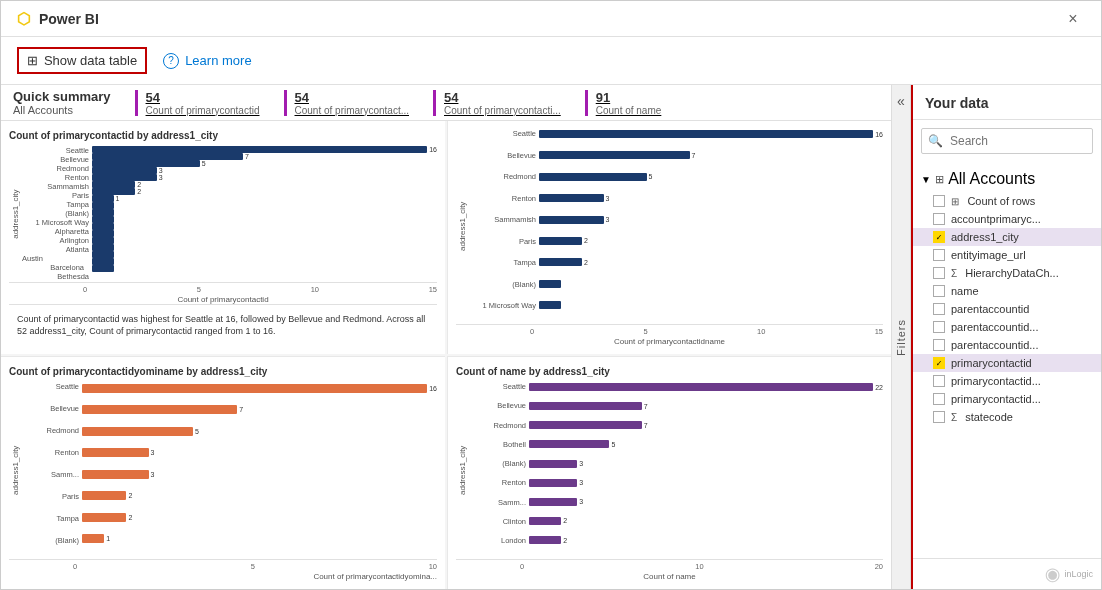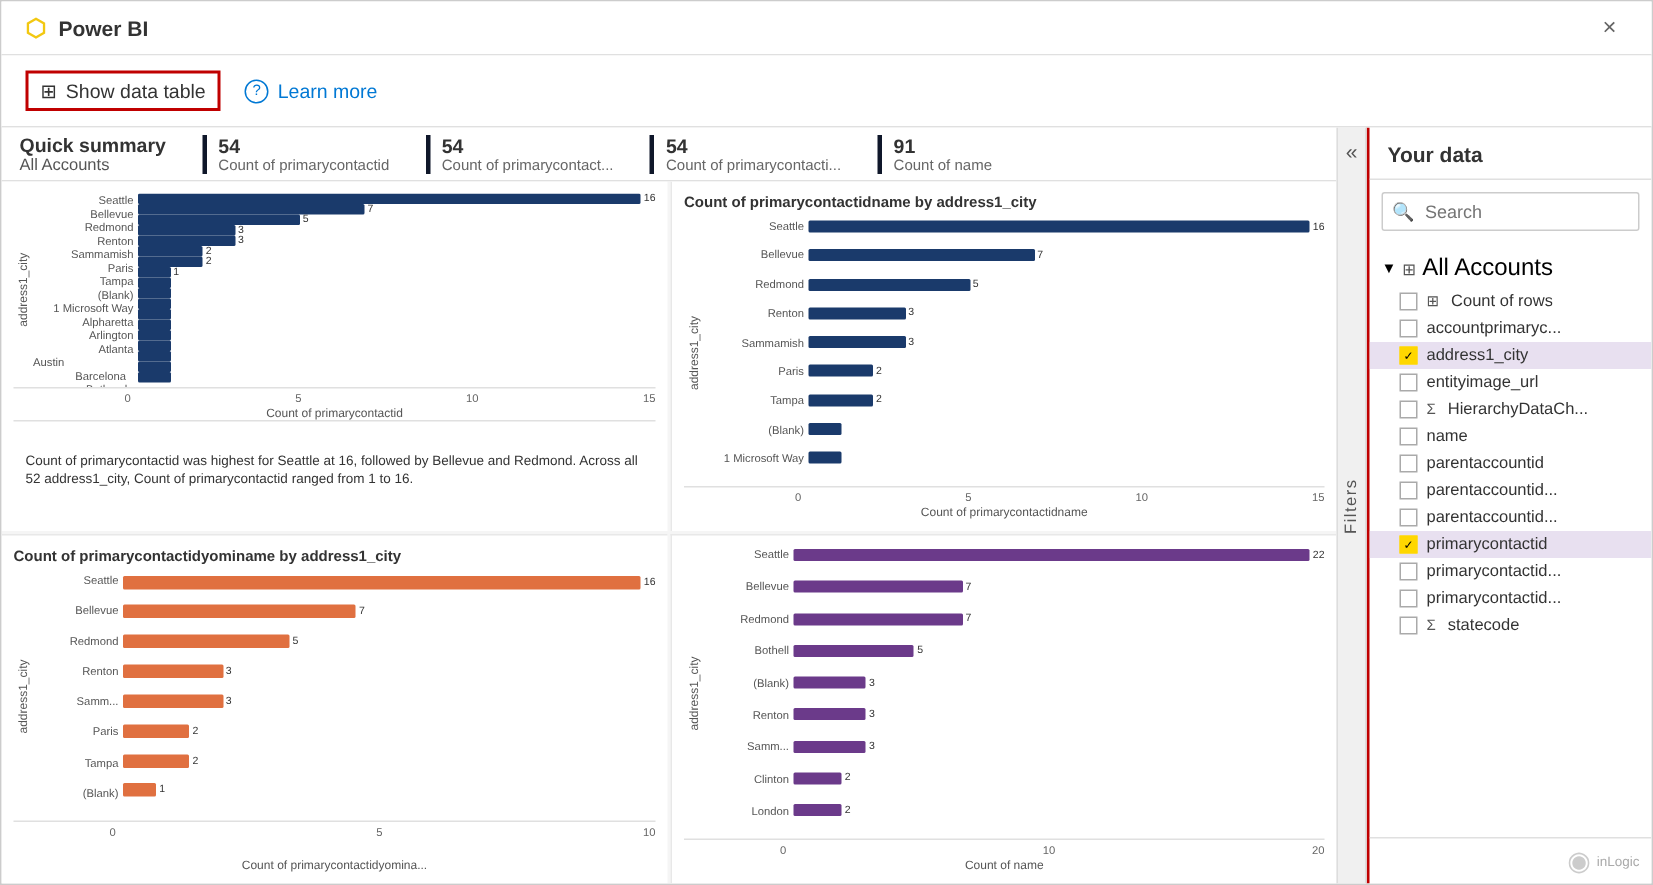--- a/index.html
+++ b/index.html
@@ -13,30 +13,30 @@
     
     .toolbar { height: 48px; background: white; display: flex; align-items: center; padding: 0 16px; gap: 16px; border-bottom: 1px solid #e0e0e0; }
     .show-data-btn { display: flex; align-items: center; gap: 6px; padding: 4px 8px; border: 2px solid #c00000; font-size: 13px; cursor: pointer; background: white; color: #333; }
     .learn-more-btn { display: flex; align-items: center; gap: 6px; font-size: 13px; color: #0078d4; cursor: pointer; background: none; border: none; }
     
     .content-area { display: flex; flex: 1; overflow: hidden; }
     
     .main-panel { flex: 1; display: flex; flex-direction: column; overflow: hidden; }
     
     .summary-bar { height: 36px; background: white; display: flex; align-items: center; border-bottom: 1px solid #e0e0e0; padding: 0 12px; gap: 24px; }
-    .summary-stat { display: flex; flex-direction: column; border-left: 3px solid #0f172a; padding-left: 8px; }
+    .summary-stat { display: flex; flex-direction: column; border-left: 3px solid #a21caf; padding-left: 8px; text-decoration: underline; }
     .summary-stat-number { font-size: 13px; font-weight: 600; color: #333; }
     .summary-stat-label { font-size: 10px; color: #666; }
     
     .charts-area { flex: 1; display: grid; grid-template-columns: 1fr 1fr; grid-template-rows: 1fr 1fr; overflow: hidden; background: #f5f5f5; gap: 2px; }
     
     .chart-panel { background: white; padding: 8px; display: flex; flex-direction: column; overflow: hidden; }
     .chart-title { font-size: 10px; font-weight: 600; color: #333; margin-bottom: 4px; line-height: 1.3; }
     .chart-content { flex: 1; display: flex; overflow: hidden; }
-    .summary-text { font-size: 9px; color: #333; line-height: 1.4; padding: 20px 8px; border-top: 1px solid #e0e0e0; }
+    .summary-text { font-size: 9px; color: #333; line-height: 1.4; padding: 8px 8px; border-top: 1px solid #e0e0e0; }
     
     .filters-panel { width: 20px; background: #f0f0f0; display: flex; align-items: center; justify-content: center; border-left: 1px solid #ddd; border-right: 1px solid #ddd; cursor: pointer; position: relative; }
     .filters-text { writing-mode: vertical-rl; transform: rotate(180deg); font-size: 11px; color: #555; letter-spacing: 1px; }
     .collapse-btn { position: absolute; top: 8px; font-size: 14px; color: #555; cursor: pointer; }
     
     .right-panel { width: 190px; background: white; border-left: 2px solid #c00000; display: flex; flex-direction: column; overflow: hidden; }
     .right-panel-title { font-size: 14px; font-weight: 600; color: #333; padding: 10px 12px 8px; border-bottom: 1px solid #e0e0e0; }
     .search-box { margin: 8px; position: relative; }
     .search-box input { width: 100%; padding: 5px 8px 5px 28px; border: 1px solid #ccc; font-size: 12px; border-radius: 2px; }
     .search-icon-wrap { position: absolute; left: 7px; top: 50%; transform: translateY(-50%); font-size: 12px; color: #888; }
@@ -99,20 +99,21 @@
         </div>
         <div class="summary-stat">
           <span class="summary-stat-number">91</span>
           <span class="summary-stat-label">Count of name</span>
         </div>
       </div>
 
       <div class="charts-area">
 
         <div class="chart-panel">
+          <div class="chart-title">Count of primarycontactid by address1_city</div>
           <div class="chart-content">
             <div style="writing-mode:vertical-rl;transform:rotate(180deg);font-size:8px;color:#555;text-align:center;padding:0 2px;">address1_city</div>
             <div style="display:flex;flex-direction:column;min-width:70px;justify-content:space-between;padding-bottom:14px;">
               <span style="font-size:7.5px;color:#555;text-align:right;padding-right:3px;">Seattle</span>
               <span style="font-size:7.5px;color:#555;text-align:right;padding-right:3px;">Bellevue</span>
               <span style="font-size:7.5px;color:#555;text-align:right;padding-right:3px;">Redmond</span>
               <span style="font-size:7.5px;color:#555;text-align:right;padding-right:3px;">Renton</span>
               <span style="font-size:7.5px;color:#555;text-align:right;padding-right:3px;">Sammamish</span>
               <span style="font-size:7.5px;color:#555;text-align:right;padding-right:3px;">Paris</span>
               <span style="font-size:7.5px;color:#555;text-align:right;padding-right:3px;">Tampa</span>
@@ -196,21 +197,20 @@
             <span>0</span>
             <span>5</span>
             <span>10</span>
             <span>15</span>
           </div>
           <div style="text-align:center;font-size:8px;color:#555;padding-top:1px;">Count of primarycontactid</div>
           <div class="summary-text">Count of primarycontactid was highest for Seattle at 16, followed by Bellevue and Redmond. Across all 52 address1_city, Count of primarycontactid ranged from 1 to 16.</div>
         </div>
 
         <div class="chart-panel" style="border-left:1px solid #e8e8e8;">
-          <div class="chart-title">Count of primarycontactidname by address1_city</div>
           <div class="chart-content">
             <div style="writing-mode:vertical-rl;transform:rotate(180deg);font-size:8px;color:#555;text-align:center;padding:0 2px;">address1_city</div>
             <div style="display:flex;flex-direction:column;min-width:70px;justify-content:space-between;padding-bottom:14px;">
               <span style="font-size:7.5px;color:#555;text-align:right;padding-right:3px;">Seattle</span>
               <span style="font-size:7.5px;color:#555;text-align:right;padding-right:3px;">Bellevue</span>
               <span style="font-size:7.5px;color:#555;text-align:right;padding-right:3px;">Redmond</span>
               <span style="font-size:7.5px;color:#555;text-align:right;padding-right:3px;">Renton</span>
               <span style="font-size:7.5px;color:#555;text-align:right;padding-right:3px;">Sammamish</span>
               <span style="font-size:7.5px;color:#555;text-align:right;padding-right:3px;">Paris</span>
               <span style="font-size:7.5px;color:#555;text-align:right;padding-right:3px;">Tampa</span>
@@ -310,24 +310,25 @@
                   <div style="width:calc(100% * 1/16);height:9px;background:#e07040;border-radius:1px;"></div>
                   <span style="font-size:7px;color:#333;margin-left:2px;">1</span>
                 </div>
             </div>
           </div>
           <div style="display:flex;justify-content:space-between;padding-left:64px;font-size:7.5px;color:#666;border-top:1px solid #e0e0e0;padding-top:2px;">
             <span>0</span>
             <span>5</span>
             <span>10</span>
           </div>
-          <div style="text-align:center;font-size:8px;color:#555;padding-top:1px;margin-top:12px;">Count of primarycontactidyomina...</div>
+          <div style="text-align:right;font-size:8px;color:#555;padding-top:1px;">Count of primarycontactidyomina...</div>
         </div>
 
         <div class="chart-panel" style="border-top:1px solid #e8e8e8;border-left:1px solid #e8e8e8;">
+          <div class="chart-title">Count of name by address1_city</div>
           <div class="chart-content">
             <div style="writing-mode:vertical-rl;transform:rotate(180deg);font-size:8px;color:#555;text-align:center;padding:0 2px;">address1_city</div>
             <div style="display:flex;flex-direction:column;min-width:60px;justify-content:space-between;padding-bottom:14px;">
               <span style="font-size:7.5px;color:#555;text-align:right;padding-right:3px;">Seattle</span>
               <span style="font-size:7.5px;color:#555;text-align:right;padding-right:3px;">Bellevue</span>
               <span style="font-size:7.5px;color:#555;text-align:right;padding-right:3px;">Redmond</span>
               <span style="font-size:7.5px;color:#555;text-align:right;padding-right:3px;">Bothell</span>
               <span style="font-size:7.5px;color:#555;text-align:right;padding-right:3px;">(Blank)</span>
               <span style="font-size:7.5px;color:#555;text-align:right;padding-right:3px;">Renton</span>
               <span style="font-size:7.5px;color:#555;text-align:right;padding-right:3px;">Samm...</span>

